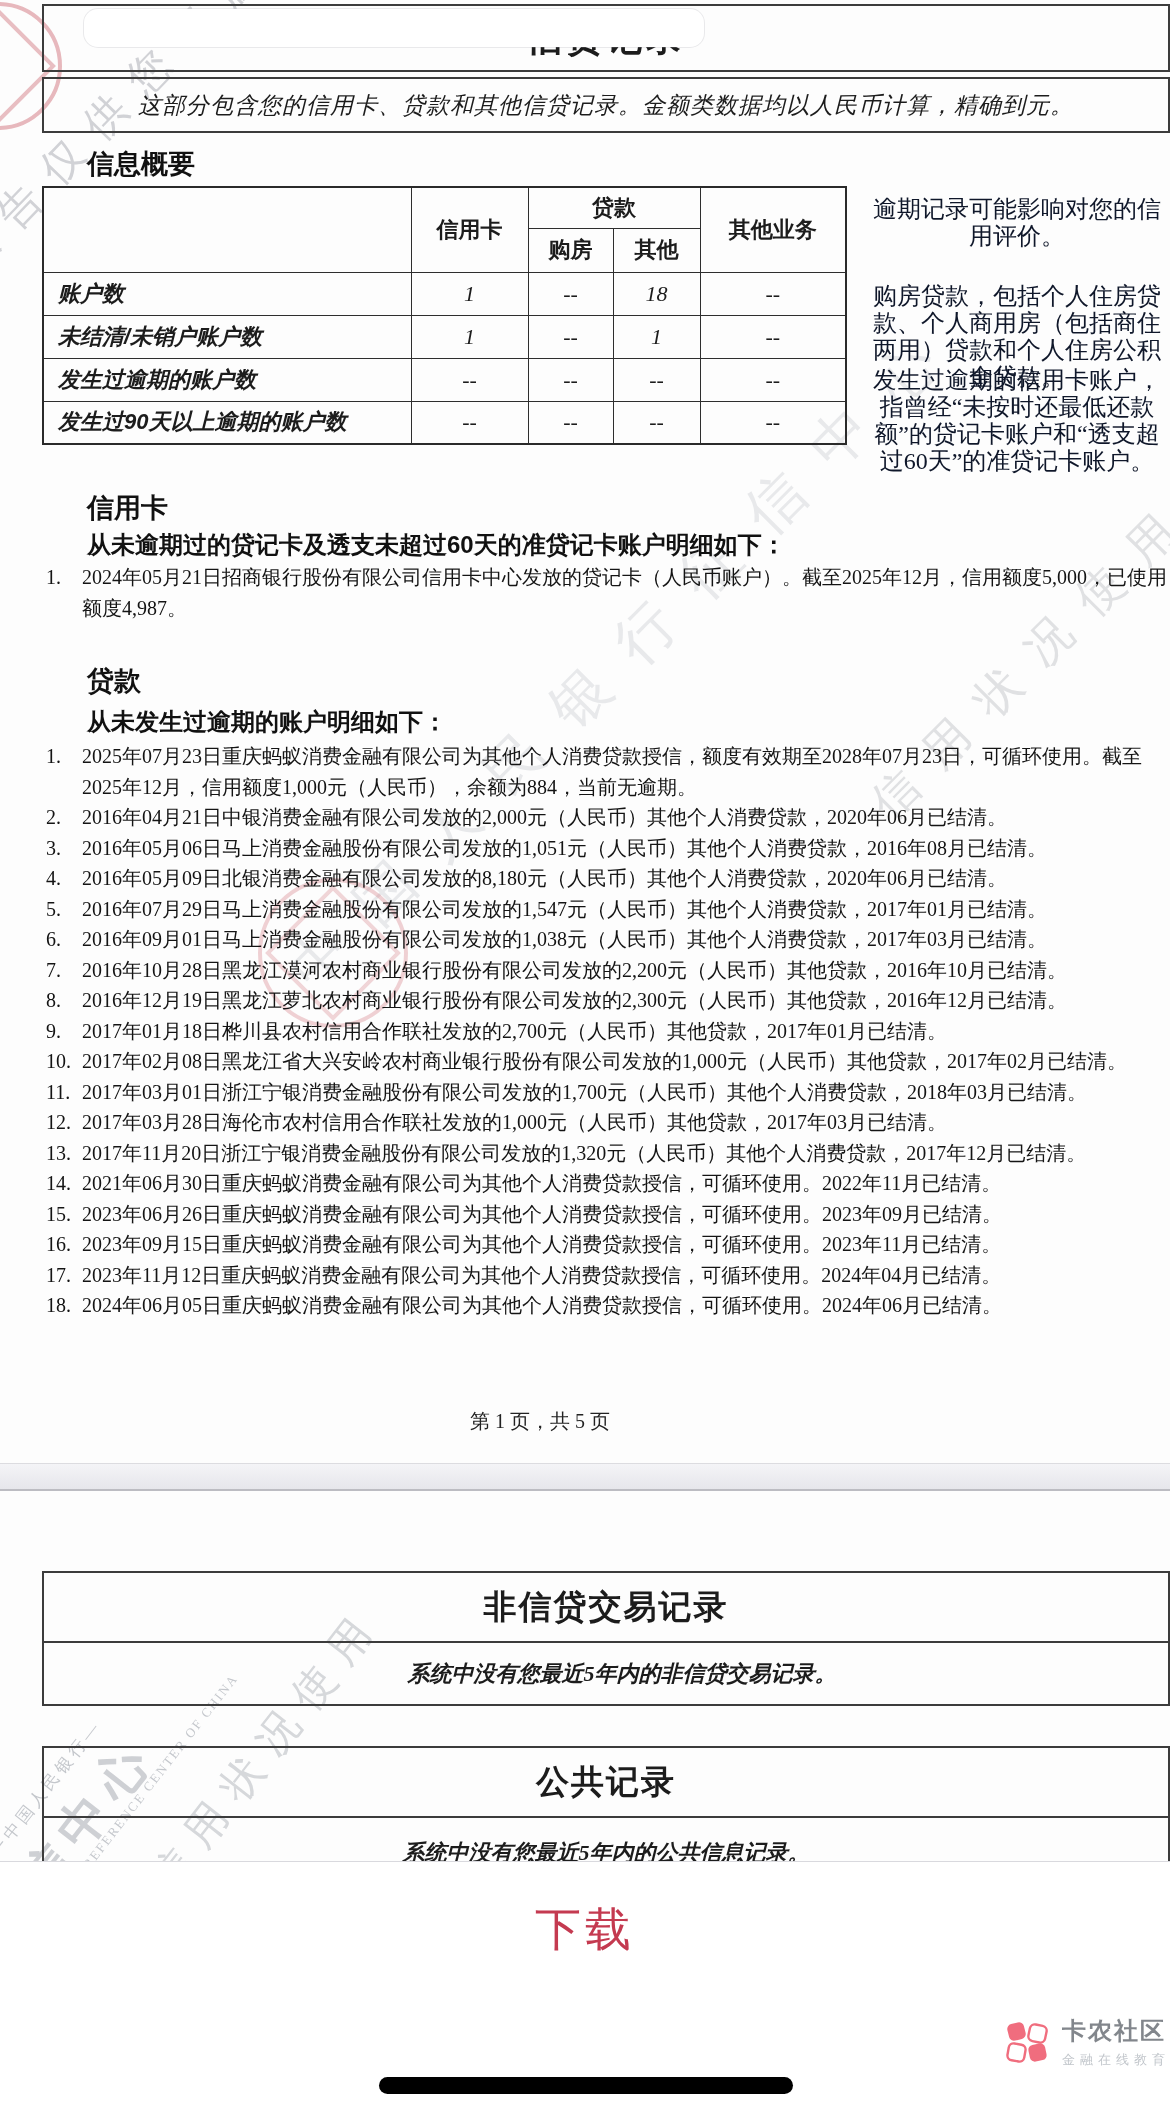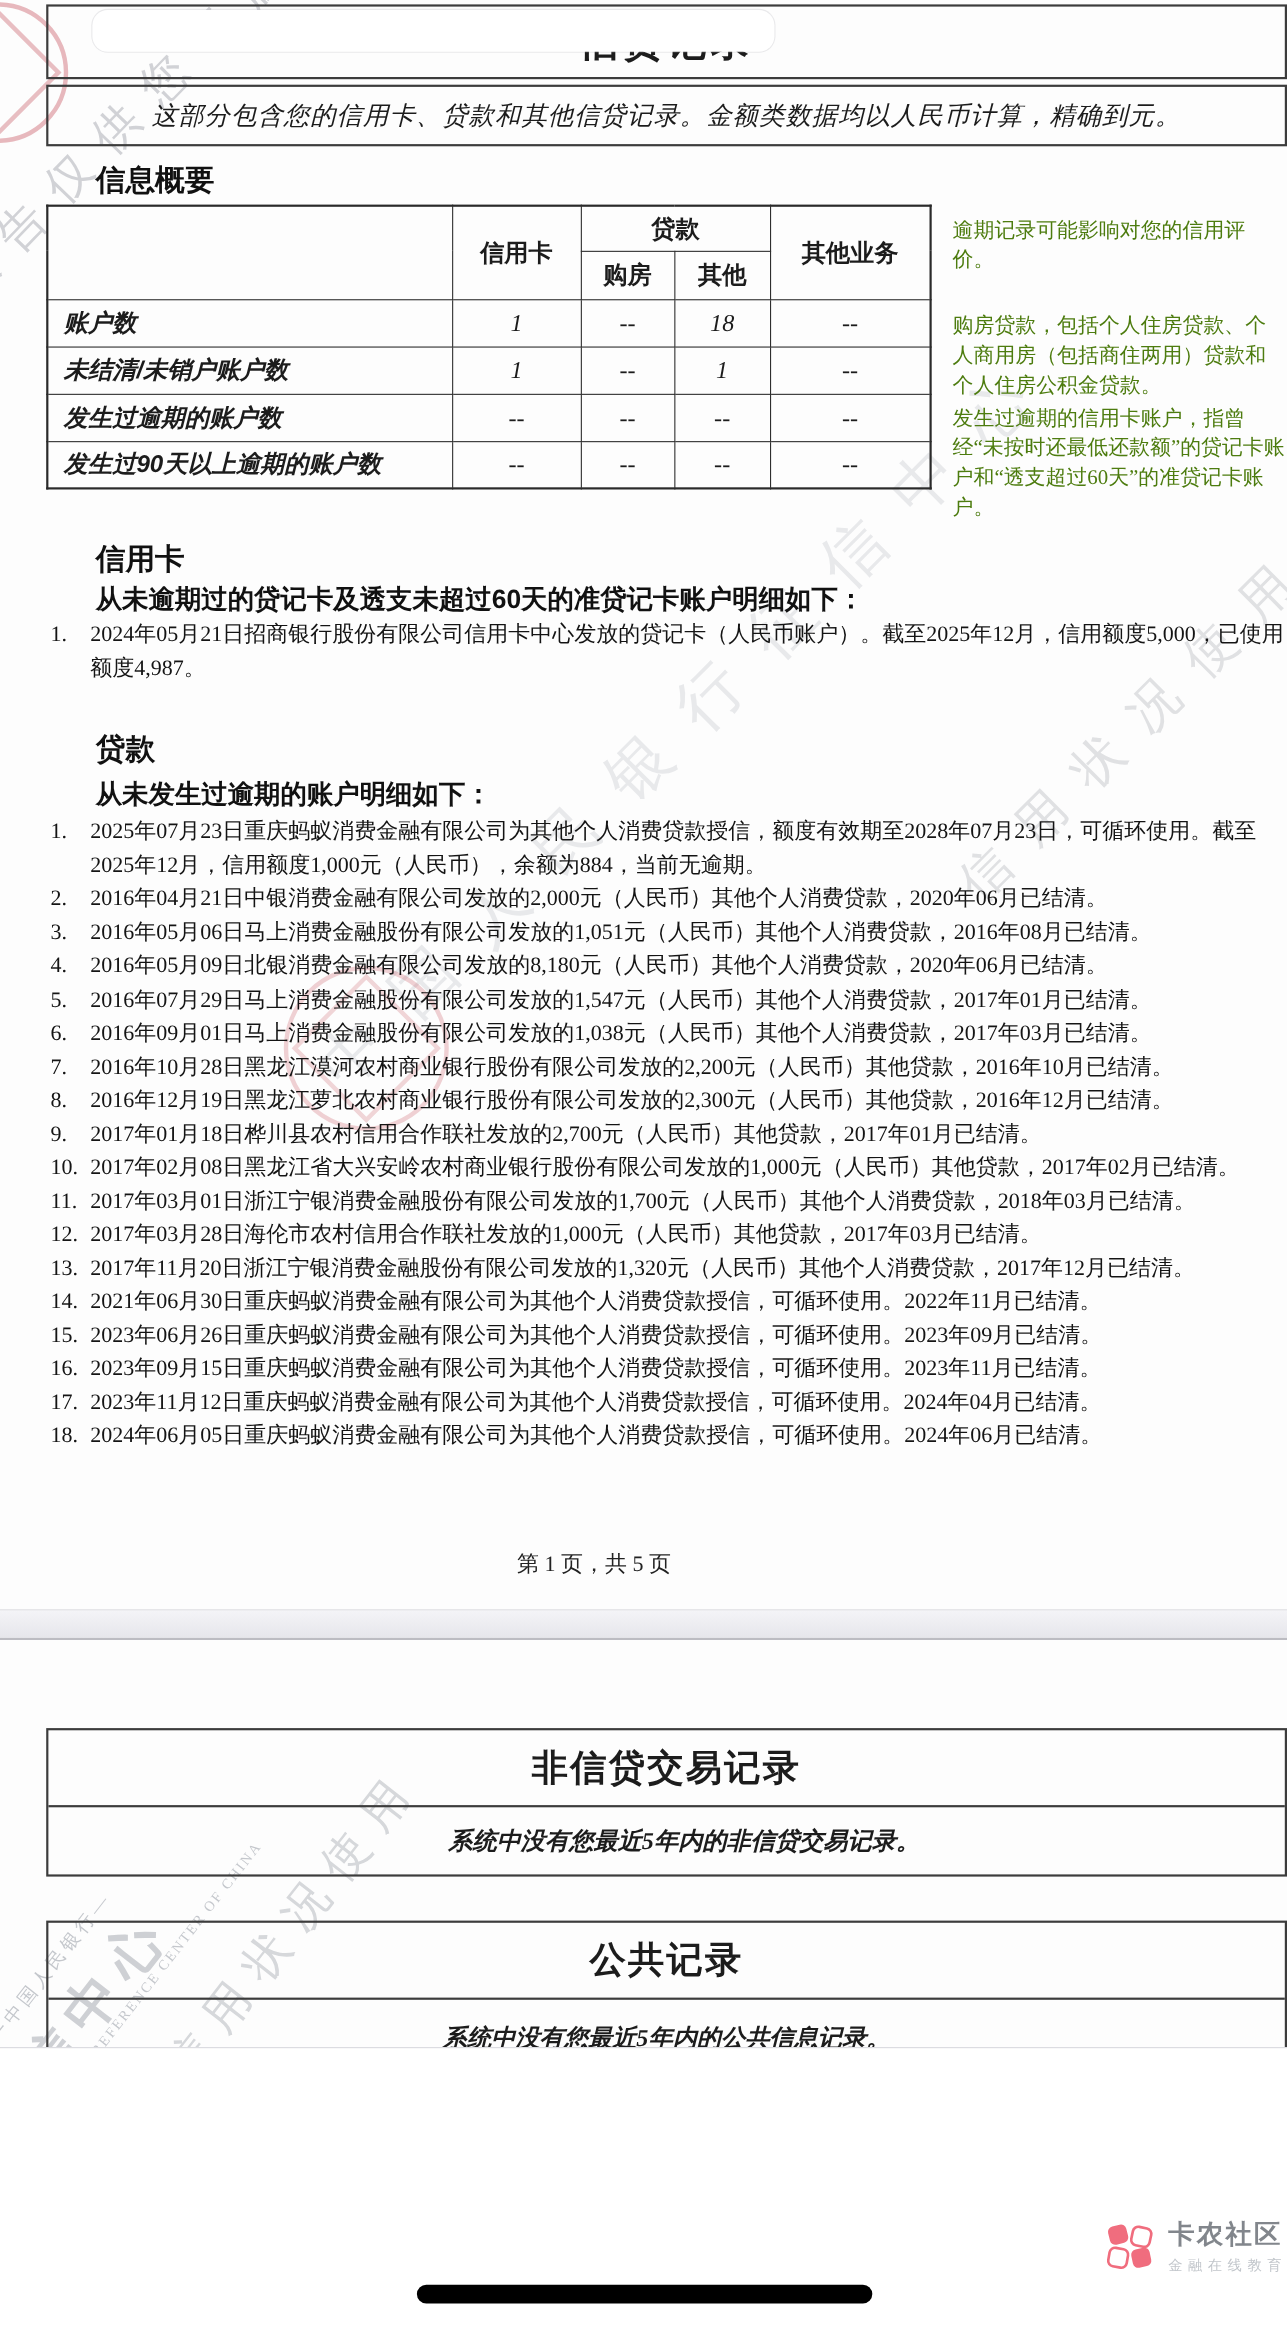--- a/index.html
+++ b/index.html
@@ -30,21 +30,21 @@
                    font-size:22px; table-layout:fixed; }
   .summary-table th, .summary-table td { border:1.6px solid #2e2e2e; text-align:center; vertical-align:middle; }
   .summary-table { border:2.2px solid #2a2a2a; }
   .summary-table th { font-family:"Liberation Sans","DejaVu Sans",sans-serif; font-weight:700; }
   .summary-table td.lbl { text-align:left; padding-left:14px;
                    font-family:"Liberation Sans","DejaVu Sans",sans-serif; font-weight:700; }
   .summary-table td.val { font-family:"Liberation Serif","DejaVu Serif",serif; }
   .col-label{width:368px;} .col-cc{width:117px;} .col-house{width:85px;} .col-other{width:87px;} .col-biz{width:146px;}
   .hdr-row1 th{height:41px;} .hdr-row2 th{height:44px;} .data-row td{height:43px;font-style:italic;}
 
-  .side-note { position:absolute; left:866px; width:302px; font-size:19px; line-height:27px; color:#4d7c0f; }
+  .side-note { position:absolute; left:866px; width:302px; font-size:24px; line-height:27px; color:#0f172a;text-align:center; }
 
   
   .num-list { position:absolute; left:42px; width:1128px; list-style:none;
               font-size:20px; line-height:30.5px; color:#141414; }
   .num-list li { counter-increment:item; position:relative; padding-left:40px; }
   .num-list li::before { content:counter(item) "."; position:absolute; left:4px; top:0; }
 
   .page-footer { position:absolute; left:0; top:1408px; width:1080px; text-align:center; font-size:20px; color:#222; }
 
   
@@ -225,20 +225,21 @@
       <div class="box-title">非信贷交易记录</div>
       <div class="box-body">系统中没有您最近5年内的非信贷交易记录。</div>
     </div>
 
     <div class="record-box box-public">
       <div class="box-title">公共记录</div>
       <div class="box-body">系统中没有您最近5年内的公共信息记录。</div>
     </div>
   </div>
 
+  <div class="download-label">下载</div>
 
   <div class="brand">
     <svg class="mark" viewBox="0 0 50 50">
       <g>
         <rect x="6" y="6" width="17" height="17" rx="5" fill="#ee5468" transform="rotate(-14 14.5 14.5)"></rect>
         <rect x="27" y="8" width="17" height="17" rx="5" fill="#ffffff" stroke="#ee5468" stroke-width="2.4" transform="rotate(12 35.5 16.5)"></rect>
         <rect x="6" y="27" width="17" height="17" rx="5" fill="#ffffff" stroke="#ee5468" stroke-width="2.4" transform="rotate(10 14.5 35.5)"></rect>
         <rect x="27" y="27" width="17" height="17" rx="5" fill="#ee5468" transform="rotate(-12 35.5 35.5)"></rect>
       </g>
     </svg>

